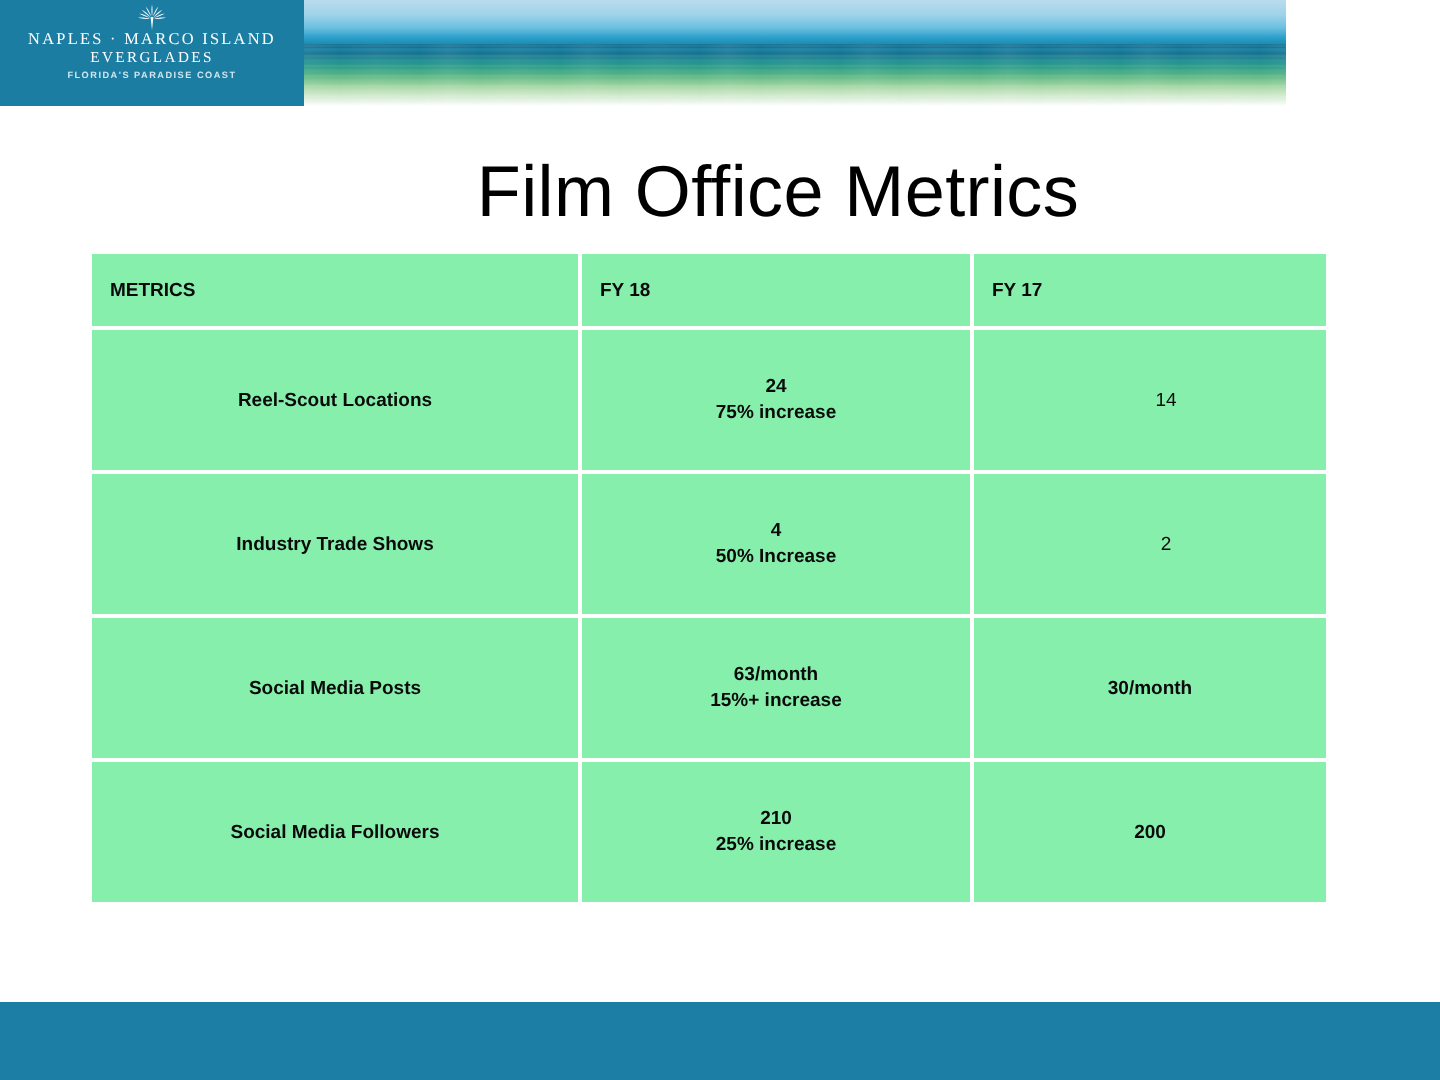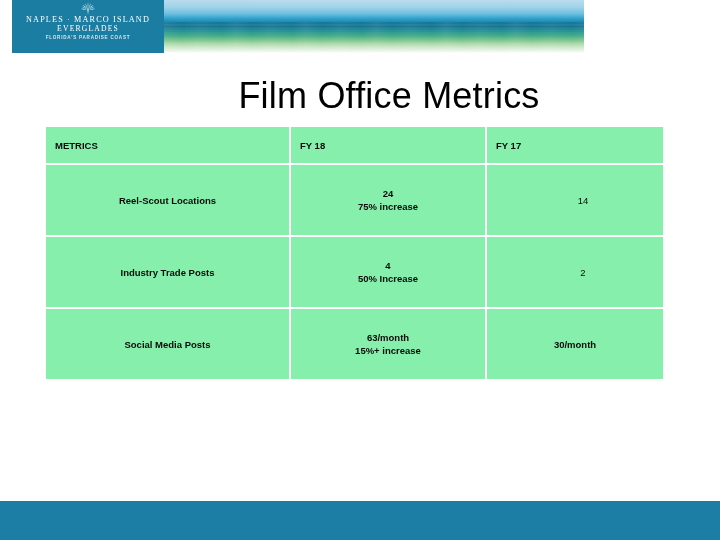--- a/index.html
+++ b/index.html
@@ -11,23 +11,23 @@
     height: 540px;
     background: #ffffff;
     font-family: "Liberation Sans", sans-serif;
     overflow: hidden;
     position: relative;
   }
 
   
   .header-band {
     position: absolute;
-    left: 12px;
+    left: 0;
     top: 0;
-    width: 572px;
+    width: 643px;
     height: 53px;
     overflow: hidden;
   }
   .ocean-photo {
     position: absolute;
     left: 0;
     top: 0;
     width: 720px;
     height: 53px;
     background:
@@ -256,31 +256,39 @@
   <tbody>
     <tr>
       <td class="cell-metric-label">Reel-Scout Locations</td>
       <td class="cell-stack">
         <span class="cell-primary">24</span>
         <span class="cell-secondary">75% increase</span>
       </td>
       <td class="cell-fy17 light">14</td>
     </tr>
     <tr>
-      <td class="cell-metric-label">Industry Trade Posts</td>
+      <td class="cell-metric-label">Industry Trade Shows</td>
       <td class="cell-stack">
         <span class="cell-primary">4</span>
         <span class="cell-secondary">50% Increase</span>
       </td>
       <td class="cell-fy17 light">2</td>
     </tr>
     <tr>
       <td class="cell-metric-label">Social Media Posts</td>
       <td class="cell-stack">
         <span class="cell-primary">63/month</span>
         <span class="cell-secondary">15%+ increase</span>
       </td>
       <td class="cell-fy17">30/month</td>
     </tr>
+    <tr>
+      <td class="cell-metric-label">Social Media Followers</td>
+      <td class="cell-stack">
+        <span class="cell-primary">210</span>
+        <span class="cell-secondary">25% increase</span>
+      </td>
+      <td class="cell-fy17">200</td>
+    </tr>
   </tbody>
 </table>
 
 <div class="footer-band"></div>
 
 </body></html>

